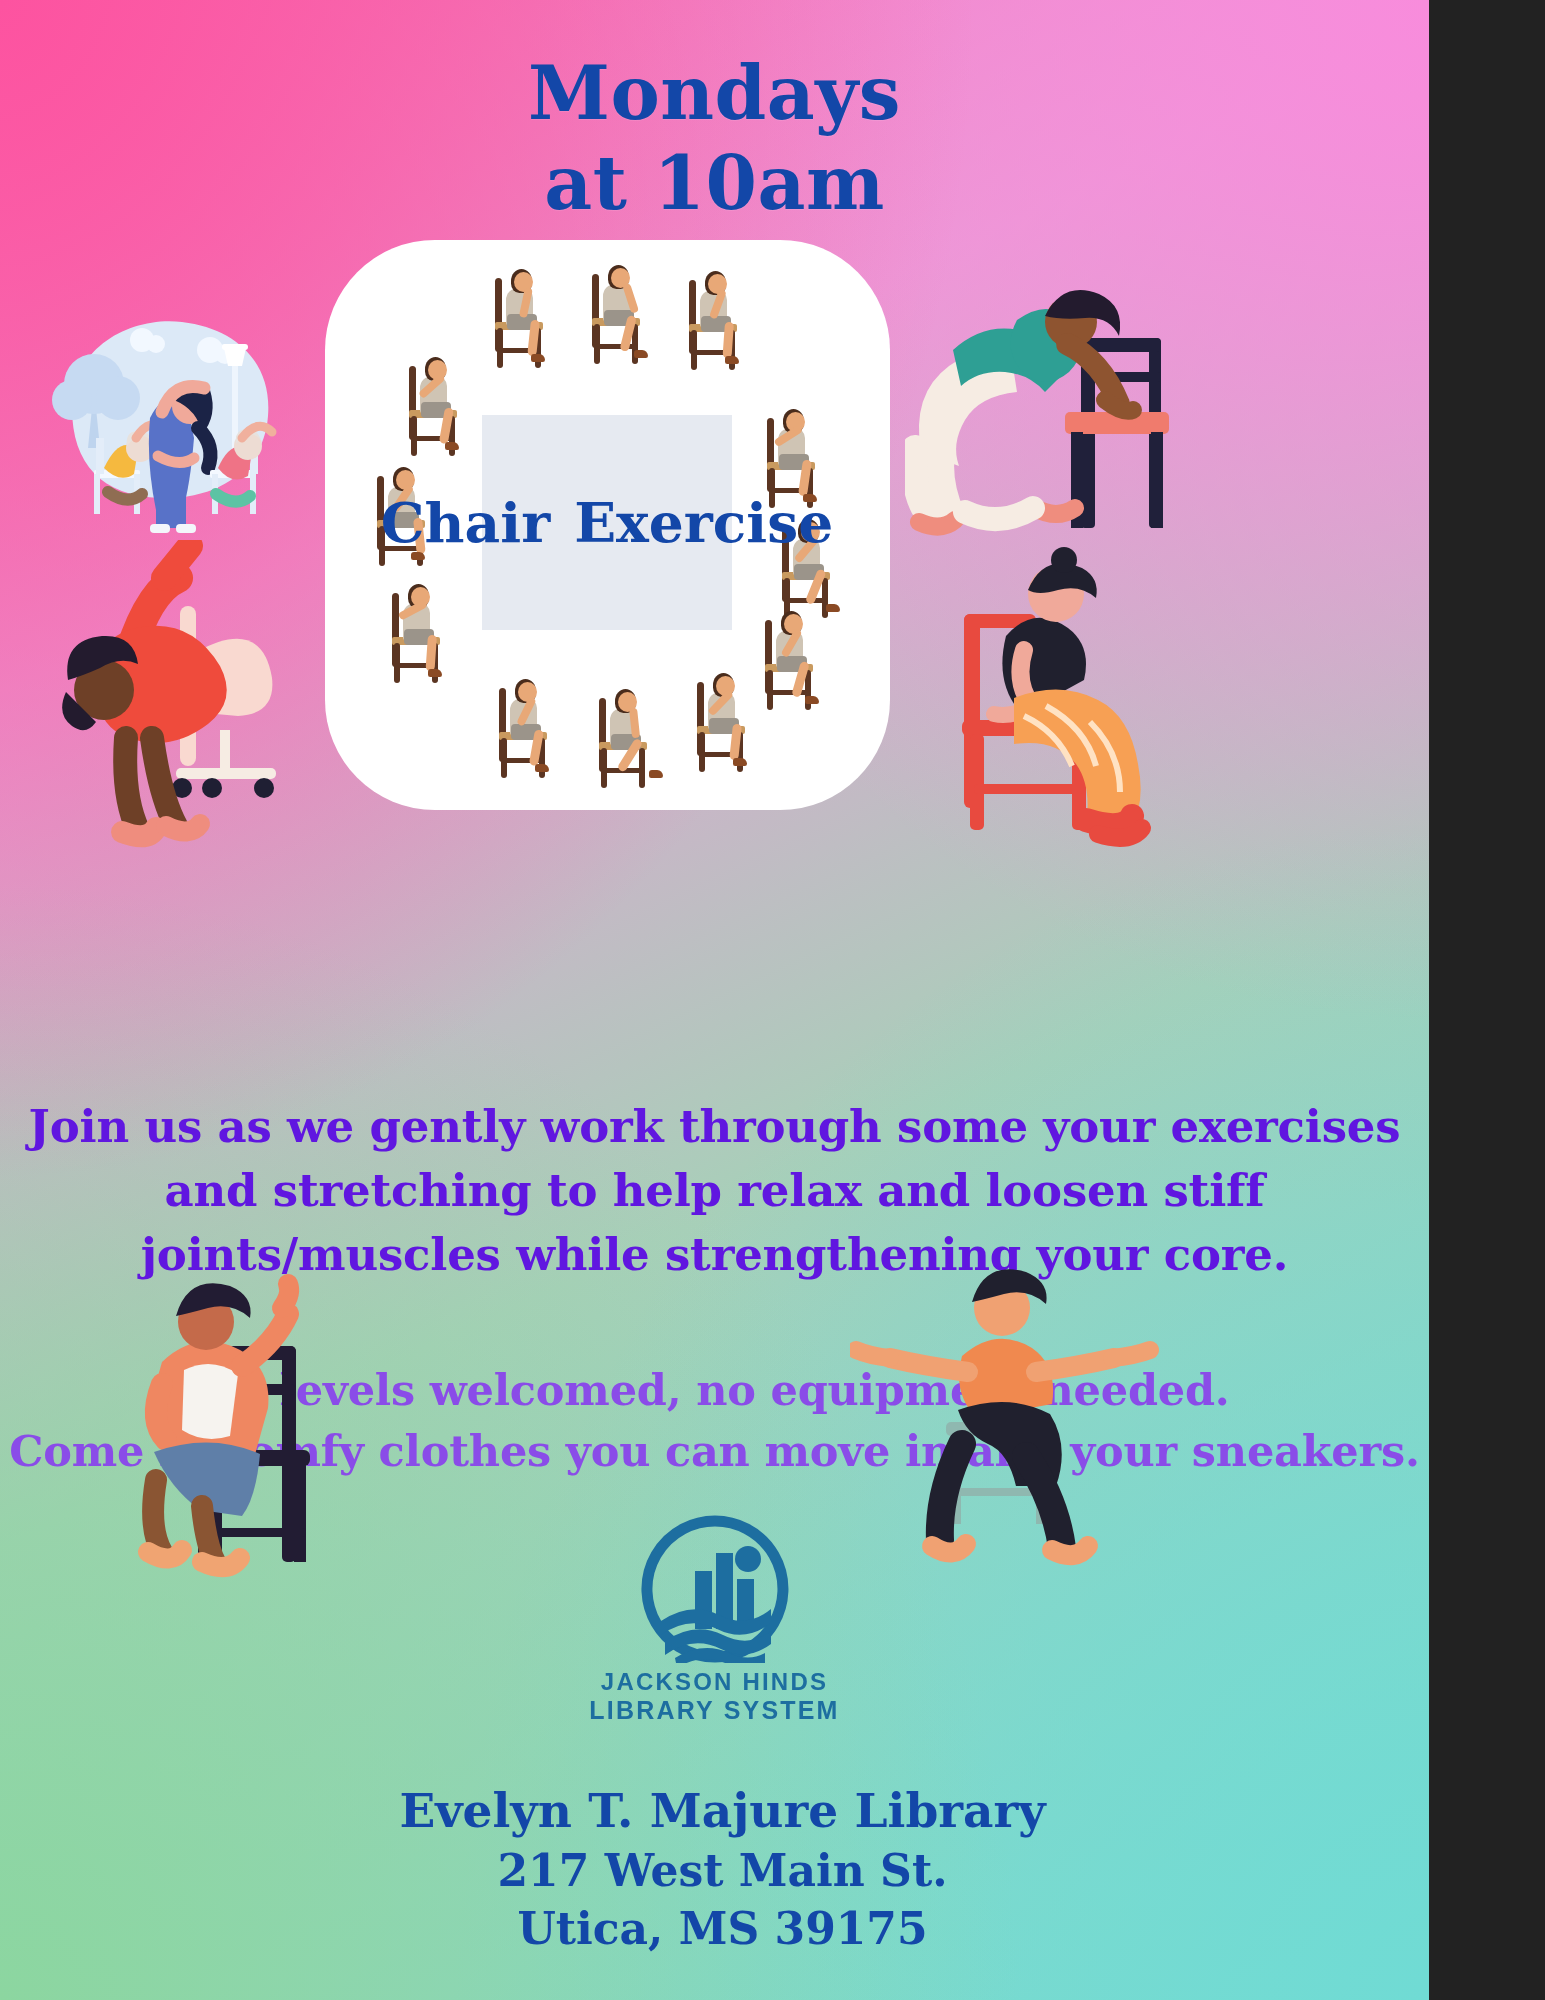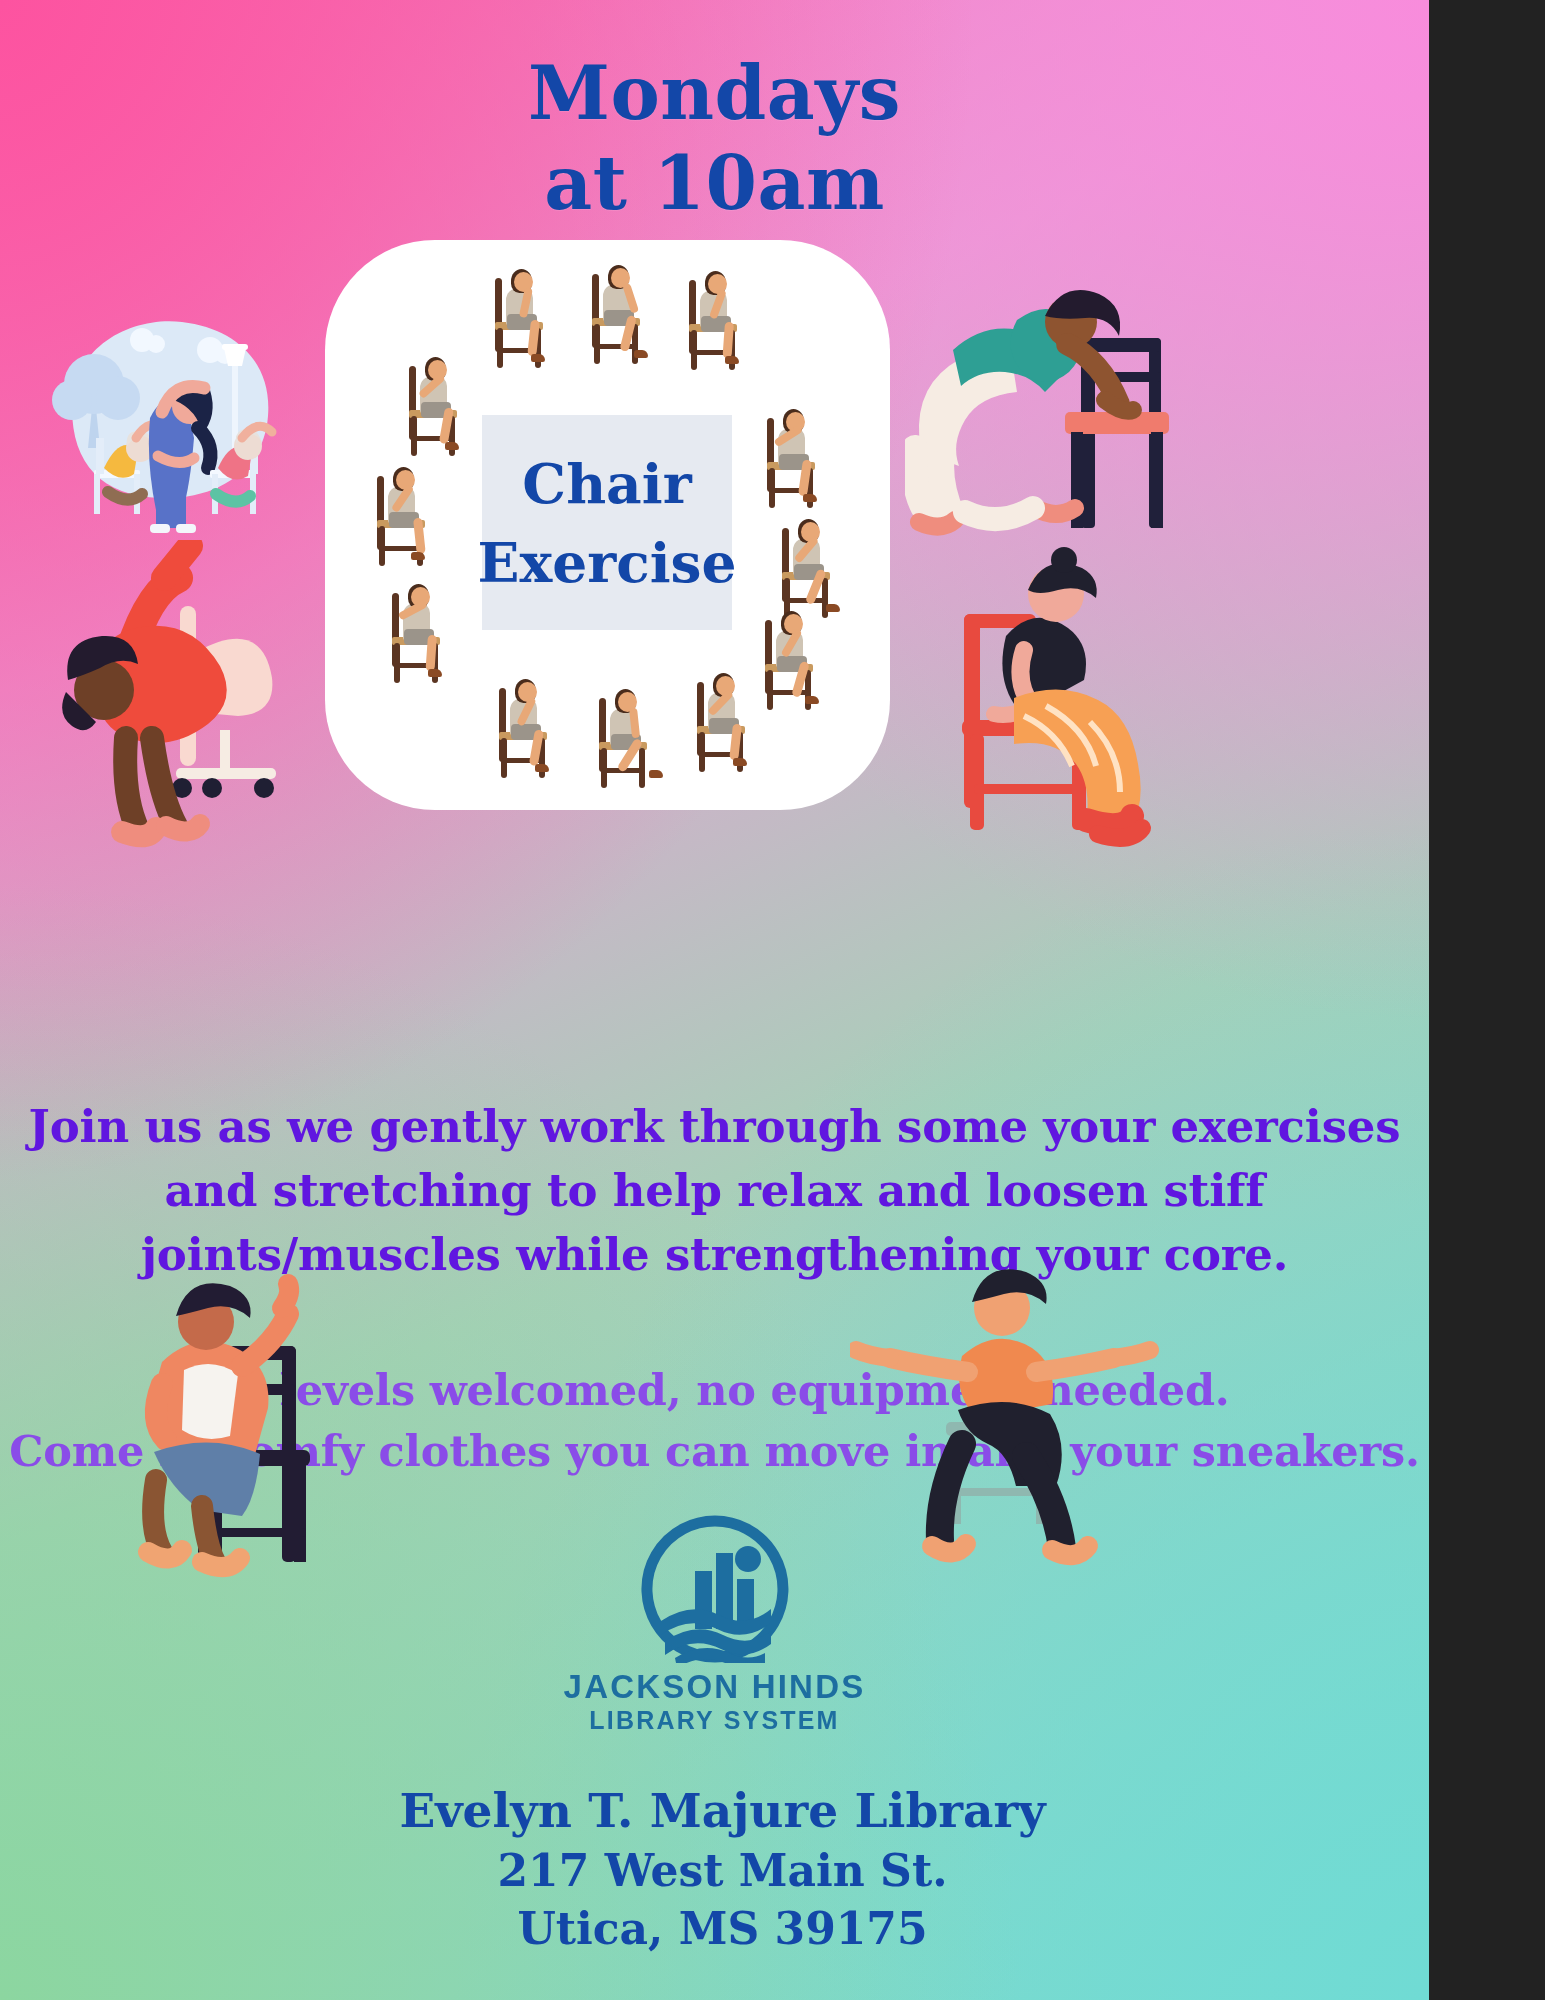--- a/index.html
+++ b/index.html
@@ -141,21 +141,21 @@
   }
 
   .center-label {
     position: absolute;
     left: 157px;
     top: 175px;
     width: 250px;
     height: 215px;
     background: #e6eaf1;
     display: flex;
-    flex-direction: column;
+    flex-direction: row;
     align-items: center;
     justify-content: center;
     gap: 24px;
   }
   .center-label span {
     color: #1347a8;
     font-family: "DejaVu Serif", "Liberation Serif", serif;
     font-weight: bold;
     font-size: 55px;
     line-height: 1;
@@ -198,21 +198,21 @@
   }
   .logo-name {
     margin-top: 6px;
     text-align: center;
     color: #1d6ea0;
     font-family: "Liberation Sans", sans-serif;
     font-weight: bold;
     letter-spacing: 2.2px;
     line-height: 1.12;
   }
-  .logo-name .ln1 { font-size: 33px; display: block; }
+  .logo-name .ln1 { font-size: 24px; display: block; }
   .logo-name .ln2 { font-size: 25px; display: block; }
 
   
   .address {
     position: absolute;
     left: 0; right: 0;
     top: 1780px;
     text-align: center;
     color: #1347a8;
     font-family: "DejaVu Serif", "Liberation Serif", serif;

